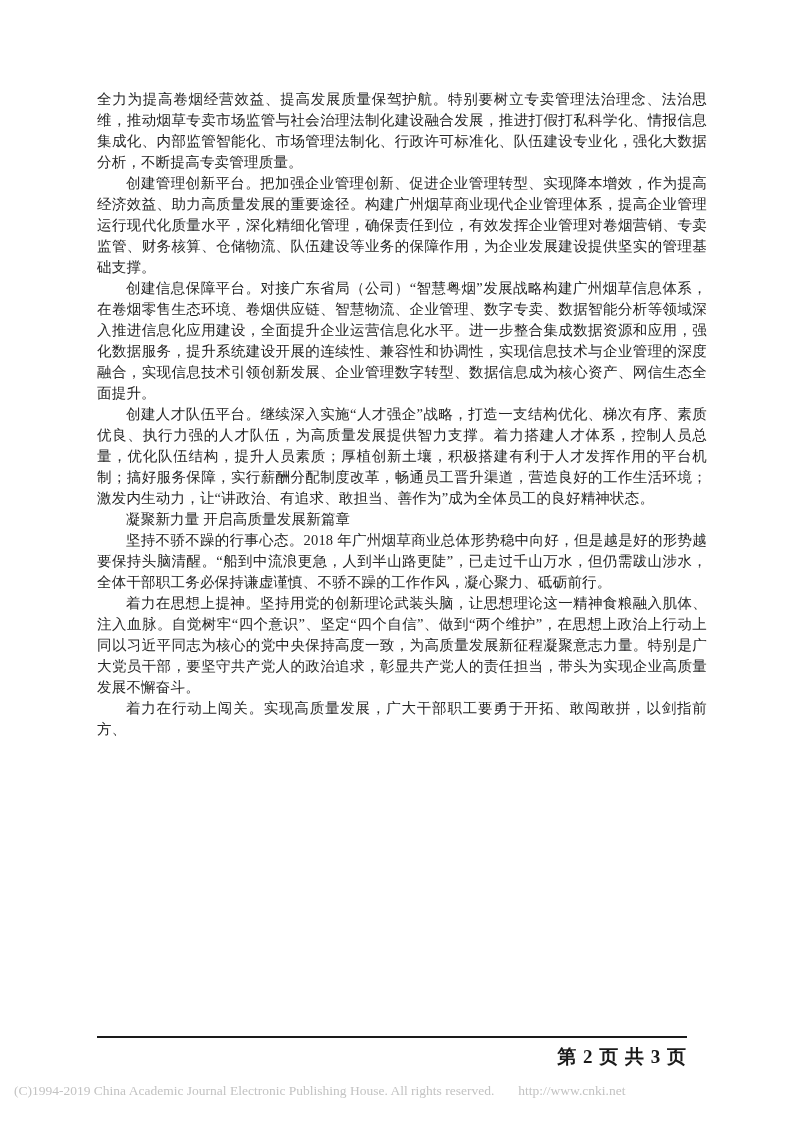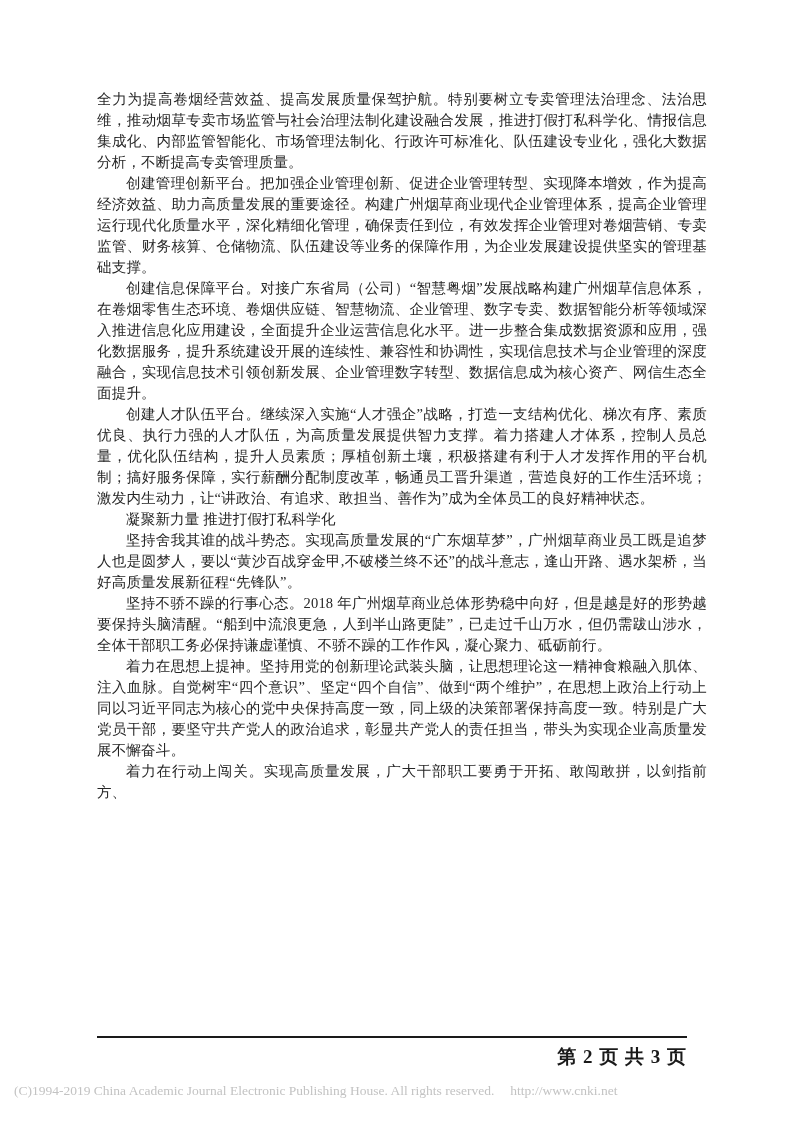--- a/index.html
+++ b/index.html
@@ -60,37 +60,36 @@
   .copyright {
     position: absolute;
     left: 14px;
     top: 1083px;
     width: 770px;
     font-size: 13.5px;
     color: #c3c3c3;
     white-space: nowrap;
   }
   .copyright .cnki-url {
-    margin-left: 16px;
+    margin-left: 24px;
   }
 </style>
 </head>
 <body>
 
 <div class="page">
 
   <div class="content">
     <p class="p-noindent">全力为提高卷烟经营效益、提高发展质量保驾护航。特别要树立专卖管理法治理念、法治思维，推动烟草专卖市场监管与社会治理法制化建设融合发展，推进打假打私科学化、情报信息集成化、内部监管智能化、市场管理法制化、行政许可标准化、队伍建设专业化，强化大数据分析，不断提高专卖管理质量。</p>
     <p>创建管理创新平台。把加强企业管理创新、促进企业管理转型、实现降本增效，作为提高经济效益、助力高质量发展的重要途径。构建广州烟草商业现代企业管理体系，提高企业管理运行现代化质量水平，深化精细化管理，确保责任到位，有效发挥企业管理对卷烟营销、专卖监管、财务核算、仓储物流、队伍建设等业务的保障作用，为企业发展建设提供坚实的管理基础支撑。</p>
     <p>创建信息保障平台。对接广东省局（公司）“智慧粤烟”发展战略构建广州烟草信息体系，在卷烟零售生态环境、卷烟供应链、智慧物流、企业管理、数字专卖、数据智能分析等领域深入推进信息化应用建设，全面提升企业运营信息化水平。进一步整合集成数据资源和应用，强化数据服务，提升系统建设开展的连续性、兼容性和协调性，实现信息技术与企业管理的深度融合，实现信息技术引领创新发展、企业管理数字转型、数据信息成为核心资产、网信生态全面提升。</p>
     <p>创建人才队伍平台。继续深入实施“人才强企”战略，打造一支结构优化、梯次有序、素质优良、执行力强的人才队伍，为高质量发展提供智力支撑。着力搭建人才体系，控制人员总量，优化队伍结构，提升人员素质；厚植创新土壤，积极搭建有利于人才发挥作用的平台机制；搞好服务保障，实行薪酬分配制度改革，畅通员工晋升渠道，营造良好的工作生活环境；激发内生动力，让“讲政治、有追求、敢担当、善作为”成为全体员工的良好精神状态。</p>
-    <p>凝聚新力量 推进打假打私科学化</p>
-    <p>坚持舍我其谁的战斗势态。实现高质量发展的“广东烟草梦”，广州烟草商业员工既是追梦人也是圆梦人，要以“黄沙百战穿金甲,不破楼兰终不还”的战斗意志，逢山开路、遇水架桥，当好高质量发展新征程“先锋队”。</p>
+    <p>凝聚新力量 开启高质量发展新篇章</p>
     <p>坚持不骄不躁的行事心态。2018 年广州烟草商业总体形势稳中向好，但是越是好的形势越要保持头脑清醒。“船到中流浪更急，人到半山路更陡”，已走过千山万水，但仍需跋山涉水，全体干部职工务必保持谦虚谨慎、不骄不躁的工作作风，凝心聚力、砥砺前行。</p>
-    <p>着力在思想上提神。坚持用党的创新理论武装头脑，让思想理论这一精神食粮融入肌体、注入血脉。自觉树牢“四个意识”、坚定“四个自信”、做到“两个维护”，在思想上政治上行动上同以习近平同志为核心的党中央保持高度一致，同上级的决策部署保持高度一致。特别是广大党员干部，要坚守共产党人的政治追求，彰显共产党人的责任担当，带头为实现企业高质量发展不懈奋斗。</p>
+    <p>着力在思想上提神。坚持用党的创新理论武装头脑，让思想理论这一精神食粮融入肌体、注入血脉。自觉树牢“四个意识”、坚定“四个自信”、做到“两个维护”，在思想上政治上行动上同以习近平同志为核心的党中央保持高度一致，为高质量发展新征程凝聚意志力量。特别是广大党员干部，要坚守共产党人的政治追求，彰显共产党人的责任担当，带头为实现企业高质量发展不懈奋斗。</p>
     <p>着力在行动上闯关。实现高质量发展，广大干部职工要勇于开拓、敢闯敢拼，以剑指前方、</p>
   </div>
 
   <div class="footer-rule"></div>
 
   <div class="page-number">第 2 页 共 3 页</div>
 
   <div class="copyright">
     <span>(C)1994-2019 China Academic Journal Electronic Publishing House. All rights reserved.</span><span class="cnki-url">http://www.cnki.net</span>
   </div>

